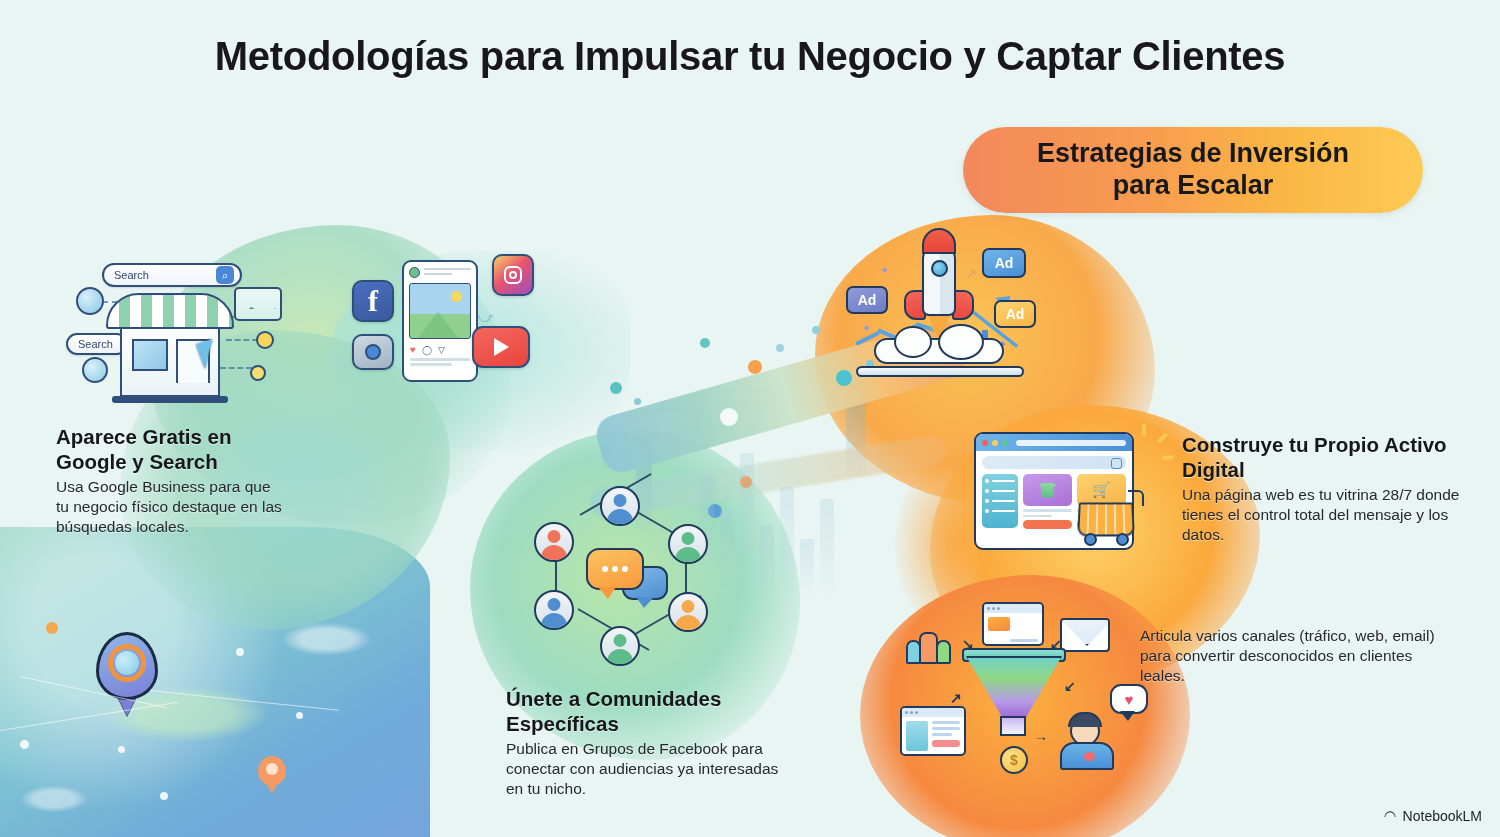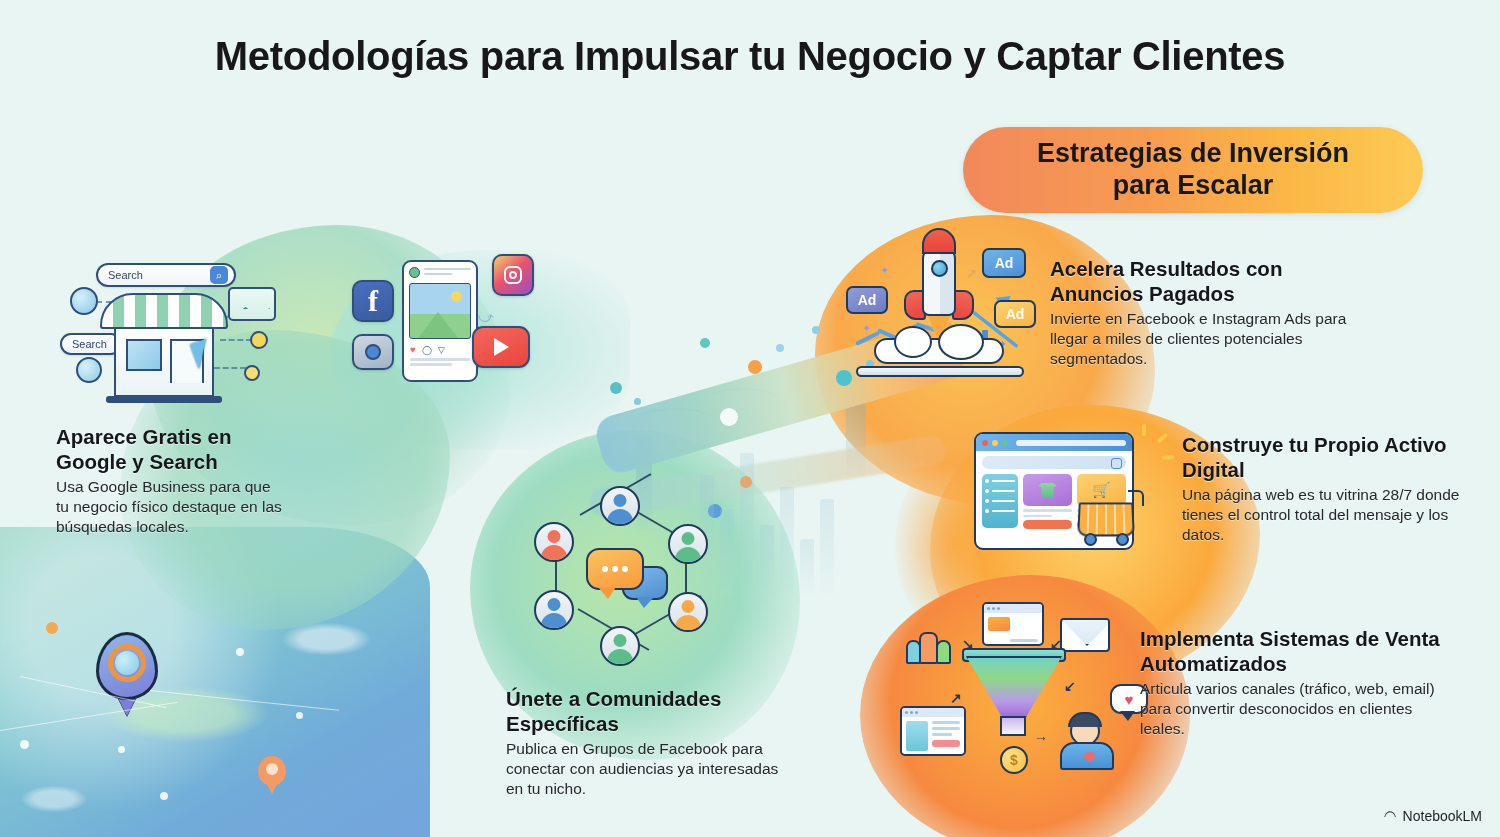--- a/index.html
+++ b/index.html
@@ -161,21 +161,21 @@
   .tb-content  { left:318px; top:400px; width:226px; }
   .tb-community{ left:506px; top:686px; width:290px; }
   .tb-ads      { left:1050px;top:256px; width:300px; }
   .tb-web      { left:1182px;top:432px; width:300px; }
   .tb-auto     { left:1140px;top:626px; width:310px; }
 
   
   .ill{position:absolute;}
 
   
-  .store{left:62px; top:245px; width:230px; height:160px;text-align:center;}
+  .store{left:68px; top:245px; width:230px; height:160px;text-align:center;}
   .searchbar{
     position:absolute; display:flex; align-items:center;
     background:linear-gradient(180deg,#ffffff,#eef4fb);
     border:2px solid #2f4f7a; border-radius:16px;
     font-size:11px; color:#32476a; padding:0 6px 0 10px;
     box-shadow:0 1px 2px rgba(40,70,110,.15);
   }
   .sb-1{left:34px; top:18px; width:140px; height:24px; justify-content:space-between;}
   .sb-1 .mag{
     width:18px;height:18px;border-radius:5px;background:#4a87d6;
@@ -794,32 +794,27 @@
     <h3>Aparece Gratis en Google y Search</h3>
     <p>Usa Google Business para que tu negocio físico destaque en las búsquedas locales.</p>
   </div>
 
 
   <div class="tb tb-community">
     <h3>Únete a Comunidades Específicas</h3>
     <p>Publica en Grupos de Facebook para conectar con audiencias ya interesadas en tu nicho.</p>
   </div>
 
-  <div class="tb tb-ads">
-    <h3>Acelera Resultados con Anuncios Pagados</h3>
-    <p>Invierte en Facebook e Instagram Ads para llegar a miles de clientes potenciales segmentados.</p>
-  </div>
 
   <div class="tb tb-web">
     <h3>Construye tu Propio Activo Digital</h3>
     <p>Una página web es tu vitrina 28/7 donde tienes el control total del mensaje y los datos.</p>
   </div>
 
   <div class="tb tb-auto">
-    <h3>Implementa Sistemas de Venta Automatizados</h3>
     <p>Articula varios canales (tráfico, web, email) para convertir desconocidos en clientes leales.</p>
   </div>
 
   <div class="watermark">
     <span class="wm-glyph">◠</span>
     <span>NotebookLM</span>
   </div>
 
 </div>
 

